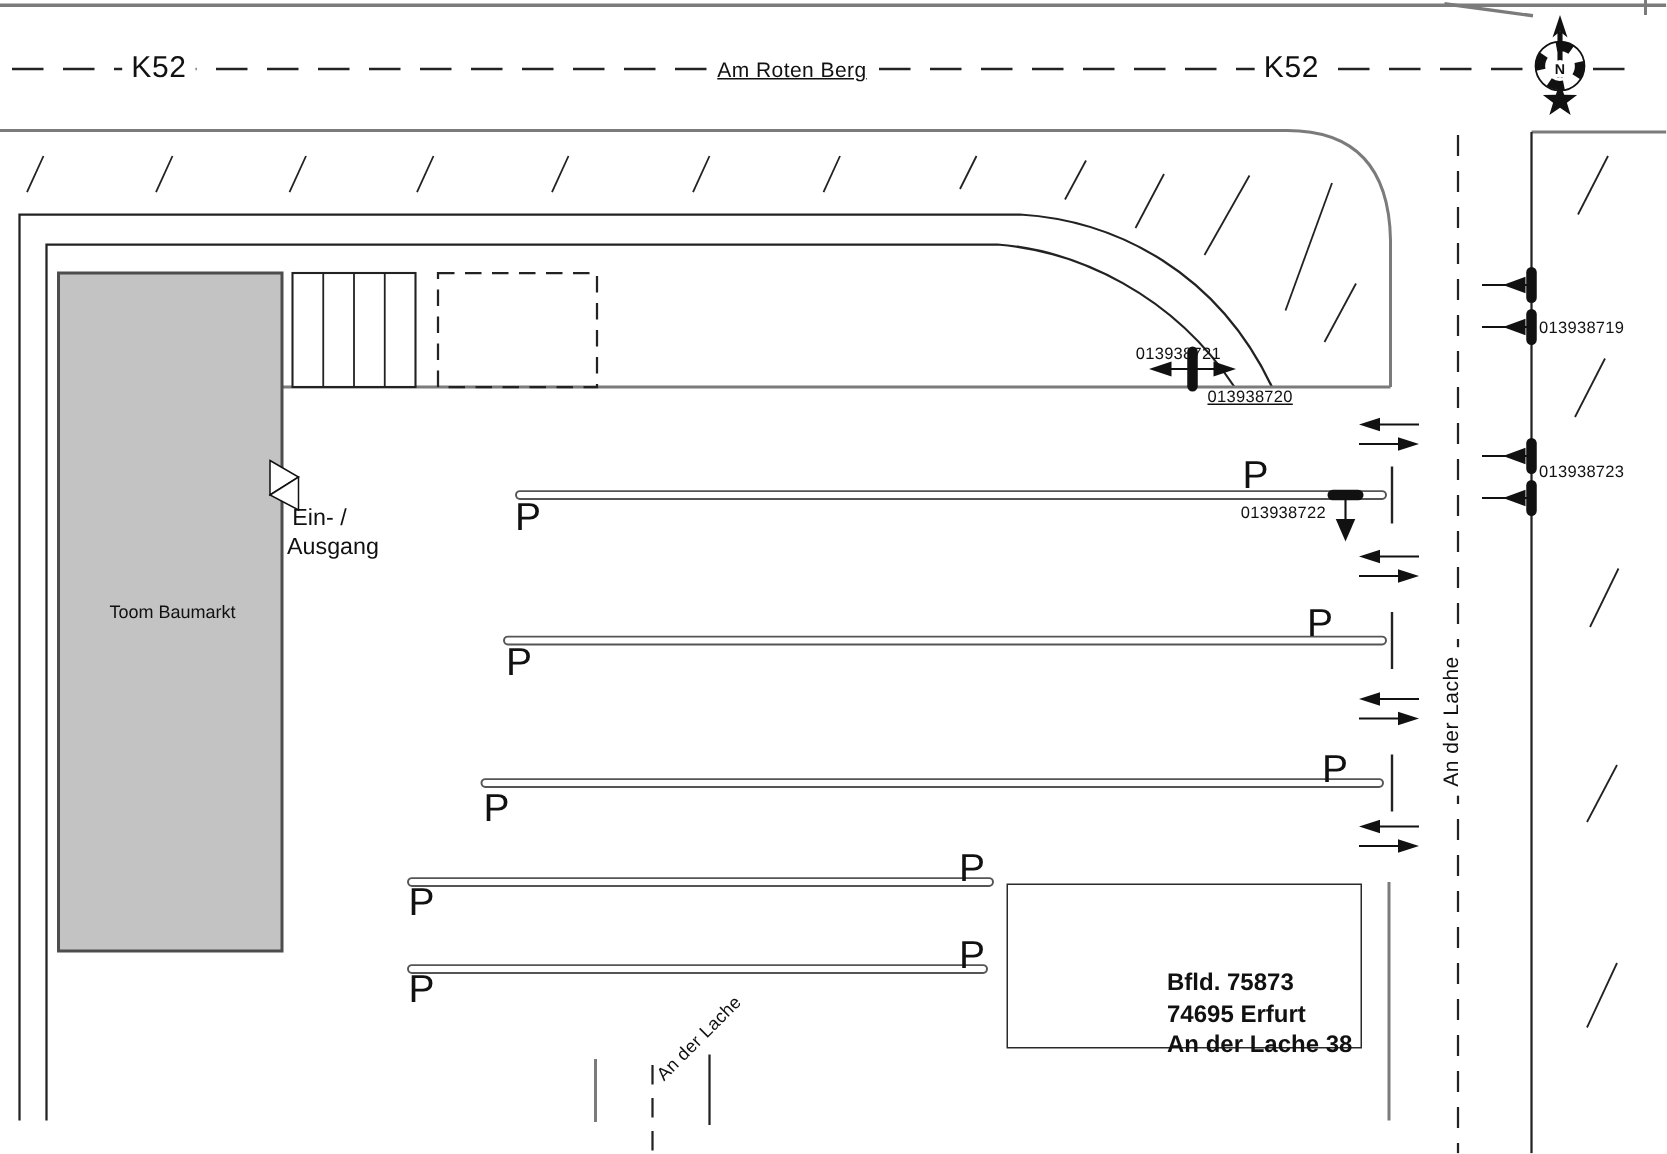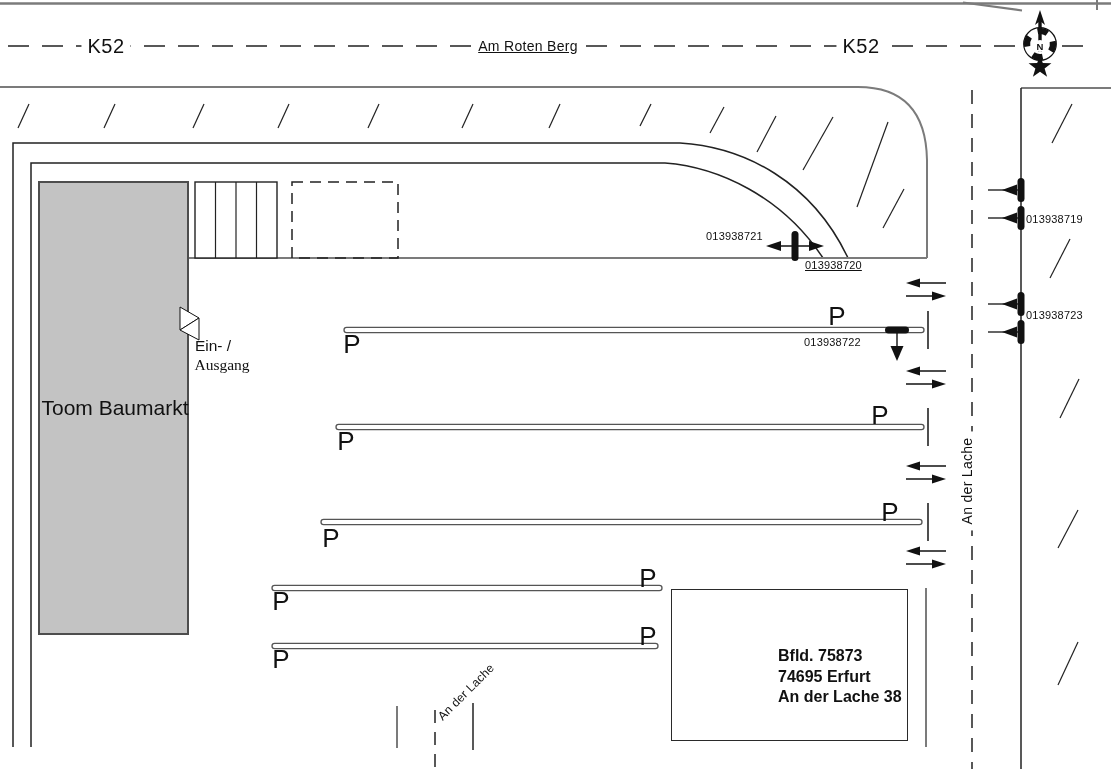--- a/index.html
+++ b/index.html
@@ -8,25 +8,25 @@
   #drawing{position:absolute;left:0;top:0;}
   .lbl{position:absolute;white-space:nowrap;color:#111;}
   .ctr{transform:translate(-50%,-50%);}
   .rot90{transform:translate(-50%,-50%) rotate(-90deg);}
   .rot45{transform:translate(-50%,-50%) rotate(-45deg);}
   .bg{background:#fff;padding:0 6px;}
   .road-ref{font-size:20px;letter-spacing:.5px;}
   .street{font-size:14px;letter-spacing:.3px;}
   .street-sm{font-size:12px;letter-spacing:.2px;}
   .marker-lbl{font-size:11px;letter-spacing:.2px;}
-  .building-lbl{font-size:21px;}
+  .building-lbl{font-size:12px;}
   .entrance-lbl{font-size:15.5px;}
   .p-lbl{position:absolute;font-size:26px;line-height:26px;width:22px;text-align:center;
          font-family:"Liberation Sans",sans-serif;color:#111;}
-  .addr-box{position:absolute;left:671px;top:589px;width:237px;height:152px;
+  .addr-box{position:absolute;left:671px;top:589px;width:237px;height:110px;
             border:1.6px solid #2a2a2a;background:#fff;box-sizing:border-box;}
   .addr-lines{position:absolute;left:106px;top:56px;font-weight:bold;font-size:16px;line-height:20.5px;white-space:nowrap;}
   .compass{position:absolute;left:1013px;top:6px;}
   svg text{font-family:"Liberation Sans",sans-serif;}
 </style>
 </head>
 <body>
 
 <div class="canvas">
 
@@ -121,25 +121,25 @@
   <div class="lbl ctr bg street" style="left:528px;top:46px;text-decoration:underline;">Am Roten Berg</div>
   <div class="lbl ctr bg road-ref" style="left:861px;top:46px;">K52</div>
 
   <div class="lbl rot90 bg street" style="left:967px;top:481px;">An der Lache</div>
 
   <div class="lbl rot45 street-sm" style="left:466px;top:692px;">An der Lache</div>
 
   <div class="lbl ctr building-lbl" style="left:115px;top:408px;">Toom Baumarkt</div>
 
   <div class="lbl ctr entrance-lbl" style="left:213px;top:346px;">Ein- /</div>
-  <div class="lbl ctr entrance-lbl" style="left:222px;top:365px;font-family:Liberation Serif, serif;">Ausgang</div>
+  <div class="lbl ctr entrance-lbl" style="left:222px;top:365px;">Ausgang</div>
 
-  <div class="lbl marker-lbl" style="left:706px;top:230px;width:80px;text-align:left;">013938721</div>
+  <div class="lbl marker-lbl" style="left:734px;top:230px;width:80px;text-align:right;">013938721</div>
   <div class="lbl marker-lbl" style="left:805px;top:259px;text-decoration:underline;">013938720</div>
-  <div class="lbl marker-lbl" style="left:804px;top:336px;width:80px;">013938722</div>
+  <div class="lbl marker-lbl" style="left:804px;top:336px;width:80px;text-align:right;">013938722</div>
   <div class="lbl marker-lbl" style="left:1026px;top:197px;margin-top:16px;">013938719</div>
   <div class="lbl marker-lbl" style="left:1026px;top:309px;text-align:center;">013938723</div>
 
   <div class="addr-box">
     <div class="addr-lines">
       <div>Bfld. 75873</div>
       <div>74695 Erfurt</div>
       <div>An der Lache 38</div>
     </div>
   </div>

